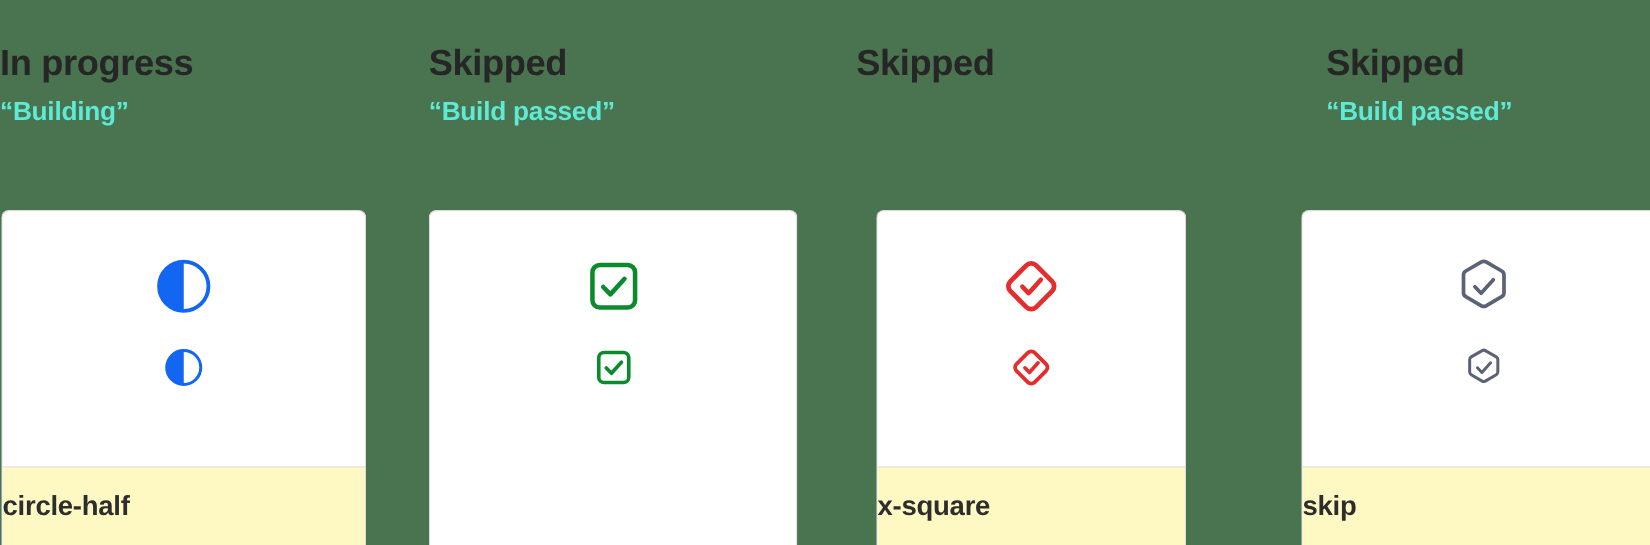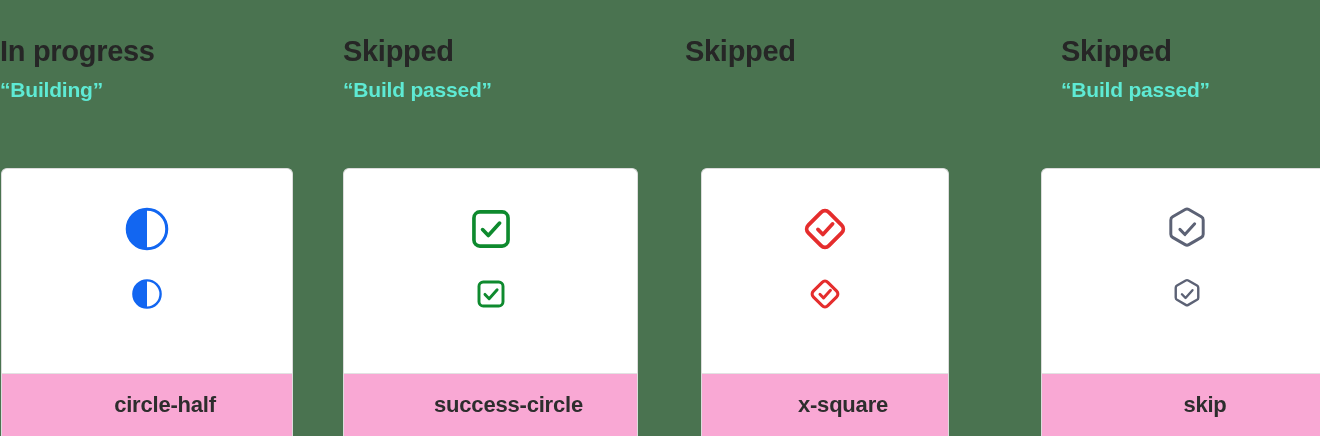--- a/index.html
+++ b/index.html
@@ -92,26 +92,25 @@
     display: flex;
     align-items: center;
     justify-content: center;
   }
   .icon-slot.large { width: 46px; height: 46px; }
   .icon-slot.small { width: 32px; height: 32px; }
   .icon-slot svg { display: block; width: 100%; height: 100%; }
 
   .card-footer {
     flex: 0 0 63px;
-    background: #f9a8d4;
+    background: #fef9c3;
     border-top: 1px solid #e2e2e2;
     display: flex;
     align-items: center;
-    justify-content: center;
-    padding-left: 36px;
+    justify-content: flex-start;
   }
 
   .card-footer-label {
     font-size: 22px;
     font-weight: bold;
     color: #2d2d2d;
     letter-spacing: -0.2px;
     white-space: nowrap;
   }
 </style>
@@ -160,23 +159,20 @@
             <rect x="3.1" y="3.1" width="17.8" height="17.8" rx="3.1" fill="#ffffff" stroke="#0e8a2e" stroke-width="1.9"></rect>
             <path d="M7.6 12.3 L10.6 15.4 L16.5 8.9" fill="none" stroke="#0e8a2e" stroke-width="1.9" stroke-linecap="round" stroke-linejoin="round"></path>
           </svg>
         </div>
         <div class="icon-slot small">
           <svg viewBox="0 0 24 24">
             <rect x="3" y="3" width="18" height="18" rx="3.2" fill="#ffffff" stroke="#0e8a2e" stroke-width="2.2"></rect>
             <path d="M7.5 12.3 L10.6 15.5 L16.6 8.8" fill="none" stroke="#0e8a2e" stroke-width="2.2" stroke-linecap="round" stroke-linejoin="round"></path>
           </svg>
         </div>
-      </div>
-      <div class="card-footer">
-        <span class="card-footer-label">success-circle</span>
       </div>
     </div>
   </div>
 
   <div class="column">
     <div class="heading-block">
       <div class="status-title">Skipped</div>
     </div>
 
     <div class="card">

